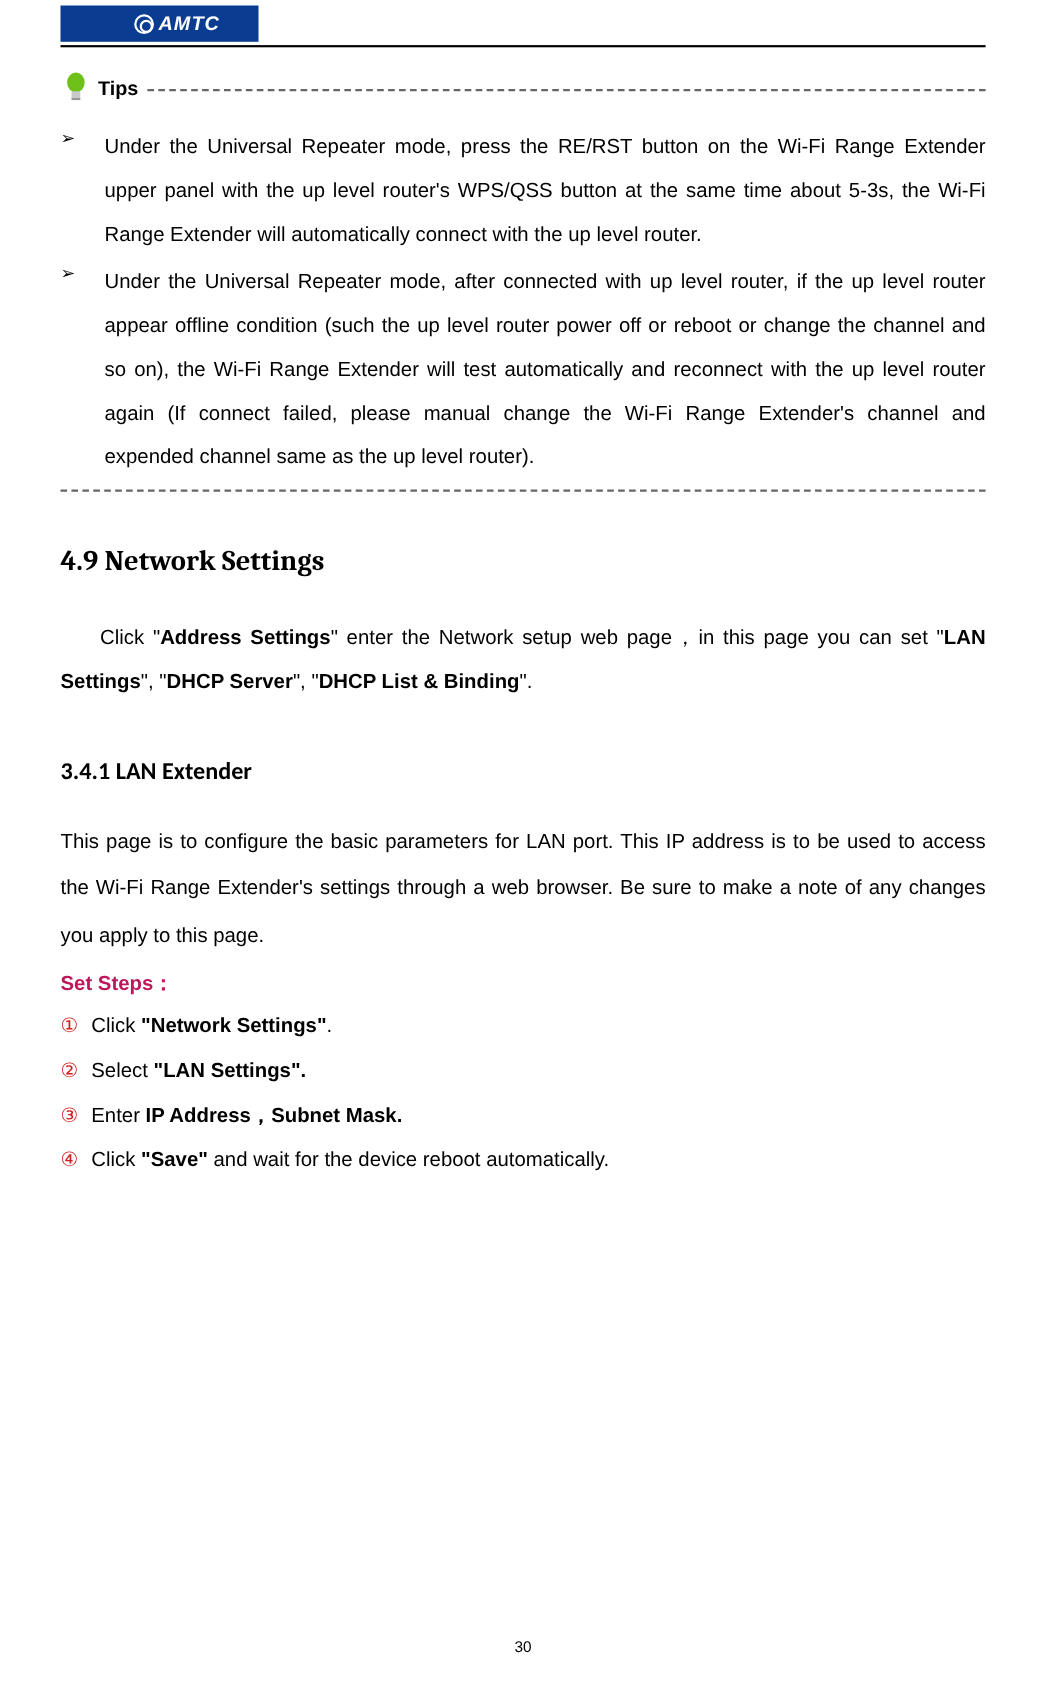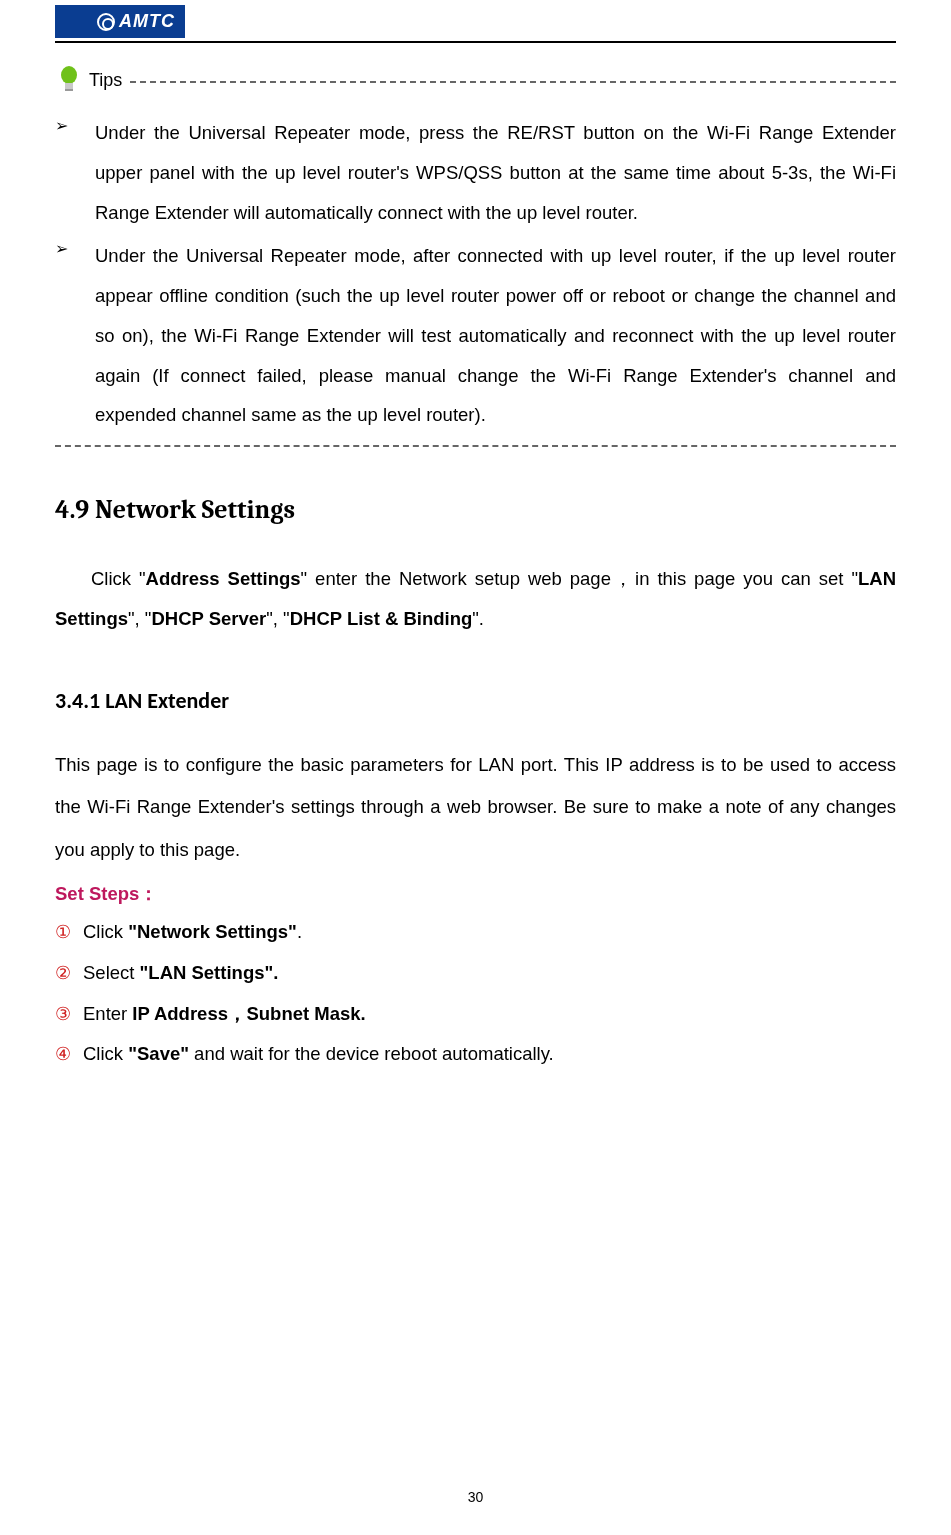--- a/index.html
+++ b/index.html
@@ -7,21 +7,21 @@
       width: 951px;
       height: 1535px;
       background: #fff;
       font-family: Arial, sans-serif;
       color: #000;
       position: relative;
       padding: 0 55px;
     }
     .header-logo {
       margin-top: 5px;
-      width: 130px;
+      width: 180px;
       height: 33px;
       background: #0a3d91;
       display: flex;
       align-items: center;
       justify-content: center;
       color: #fff;
       font-weight: bold;
       font-style: italic;
       font-size: 18px;
       letter-spacing: 1px;
@@ -51,21 +51,21 @@
       display: flex;
       align-items: center;
       margin-top: 22px;
     }
     .bulb {
       width: 28px;
       text-align: center;
     }
     .bulb svg { display: block; margin: 0 auto; }
     .tips-label {
-      font-weight: normal;
+      font-weight: bold;
       font-size: 18px;
       margin-left: 6px;
       margin-right: 8px;
     }
     .tips-dashes {
       flex: 1;
       border-top: 2px dashed #666;
       height: 0;
       margin-top: 4px;
     }

